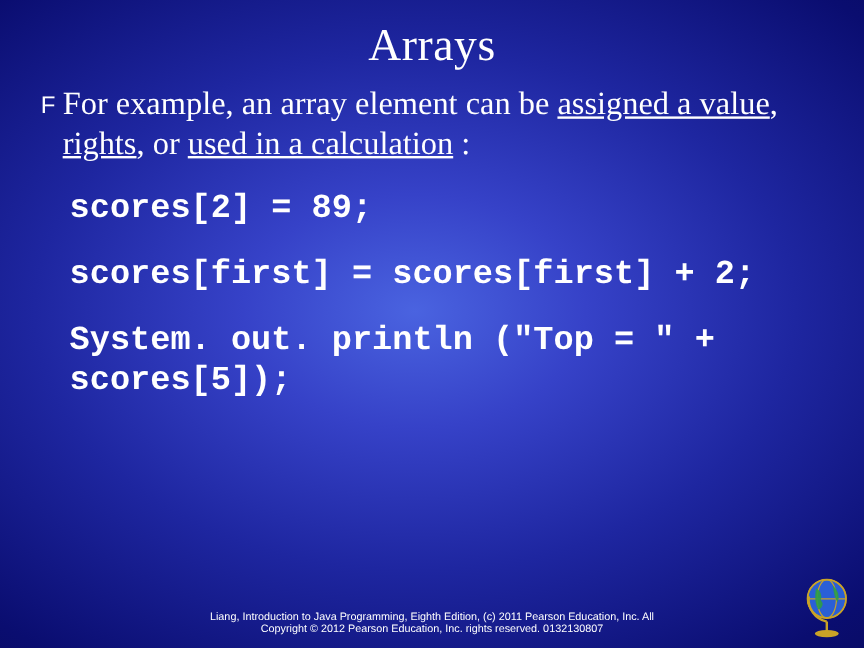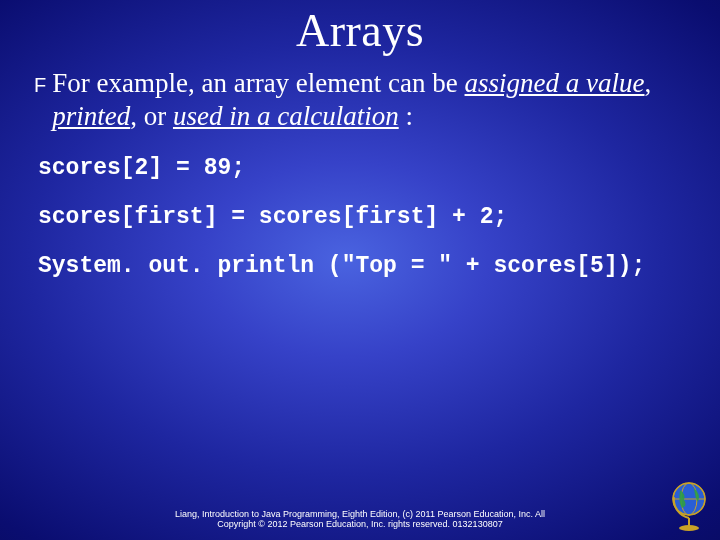--- a/index.html
+++ b/index.html
@@ -13,50 +13,50 @@
   .slide {
     width: 720px;
     height: 540px;
     background: radial-gradient(ellipse 110% 100% at 48% 48%, #4a63e0 0%, #3642c8 18%, #1e26a0 40%, #0a0d70 65%, #020338 100%);
     position: relative;
     box-sizing: border-box;
     color: #ffffff;
   }
   .title {
     text-align: center;
-    font-size: 46px;
-    padding-top: 4px;
+    font-size: 38px;
+    padding-top: 16px;
     letter-spacing: 0.5px;
   }
   .body {
     padding: 10px 34px 0 34px;
   }
   .bullet-row {
     display: flex;
     align-items: flex-start;
     font-size: 27px;
     line-height: 1.22;
   }
   .bullet-icon {
     font-family: "Wingdings", "Arial", sans-serif;
     font-size: 20px;
     margin-right: 6px;
     margin-top: 6px;
     color: #ffffff;
   }
   .bullet-text .u {
     text-decoration: underline;
-    font-style: italic;
   }
   .code-block {
     padding: 0 34px 0 38px;
     font-family: "Courier New", Courier, monospace;
     font-weight: bold;
-    font-size: 23px;
+    font-size: 28px;
     line-height: 1.18;
+    margin-left: 20px;
   }
   .code-line {
     margin-top: 22px;
     white-space: pre-wrap;
     word-break: break-word;
   }
   .code-line:first-child {
     margin-top: 22px;
   }
   .footer {
@@ -85,21 +85,21 @@
 <body>
 
 <div class="slide">
 
   <div class="title">Arrays</div>
 
   <div class="body">
     <div class="bullet-row">
       <span class="bullet-icon">F</span>
       <span class="bullet-text">
-        <span>For example, an array element can be </span><span class="u">assigned a value</span><span>, </span><span class="u">printed</span><span>, or </span><span class="u">used in a calculation</span><span> :</span>
+        <span>For example, an array element can be </span><span class="u">assigned a value</span><span>, </span><span class="u">rights</span><span>, or </span><span class="u">used in a calculation</span><span> :</span>
       </span>
     </div>
   </div>
 
   <div class="code-block">
     <div class="code-line">scores[2] = 89;</div>
     <div class="code-line">scores[first] = scores[first] + 2;</div>
     <div class="code-line">System. out. println ("Top = " + scores[5]);</div>
   </div>
 

